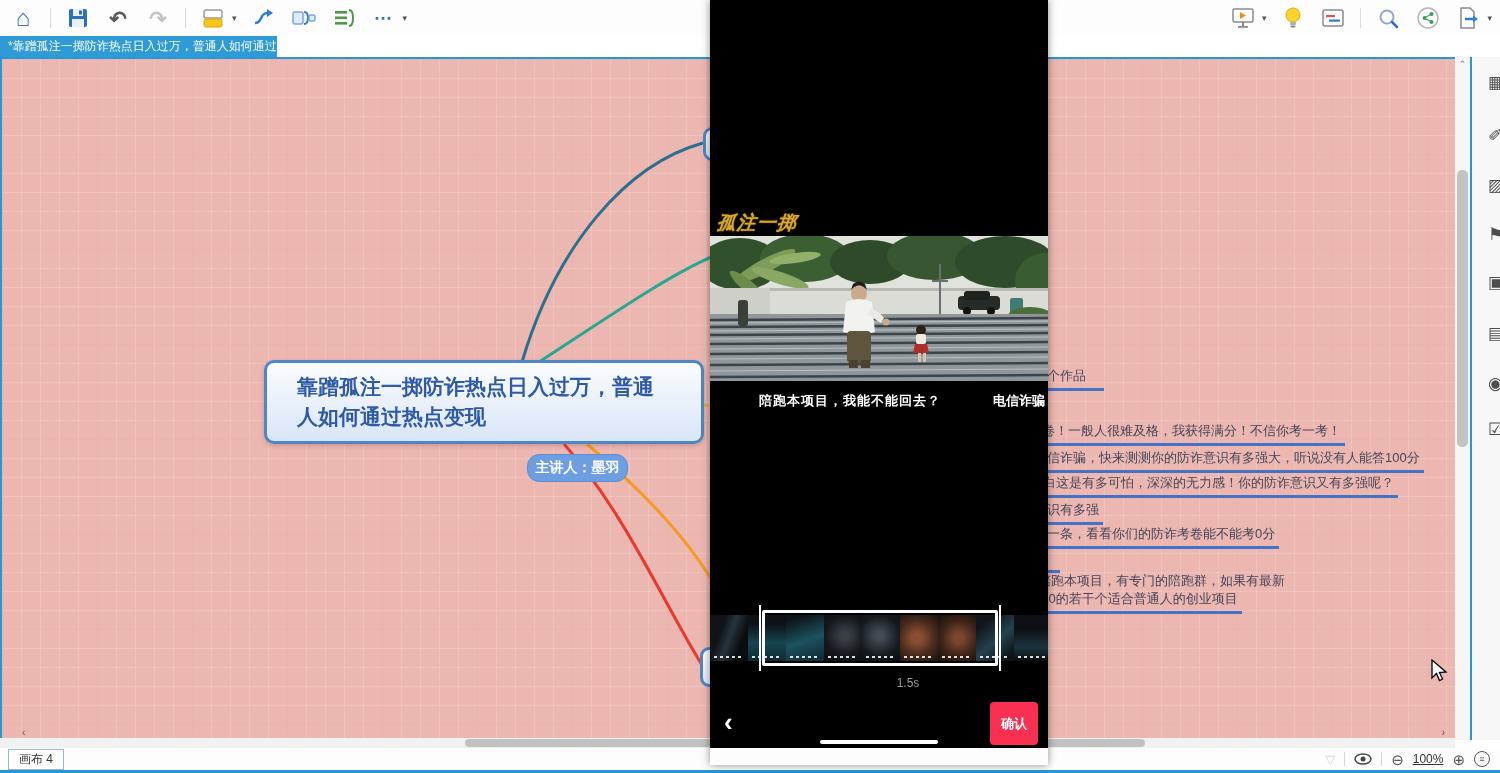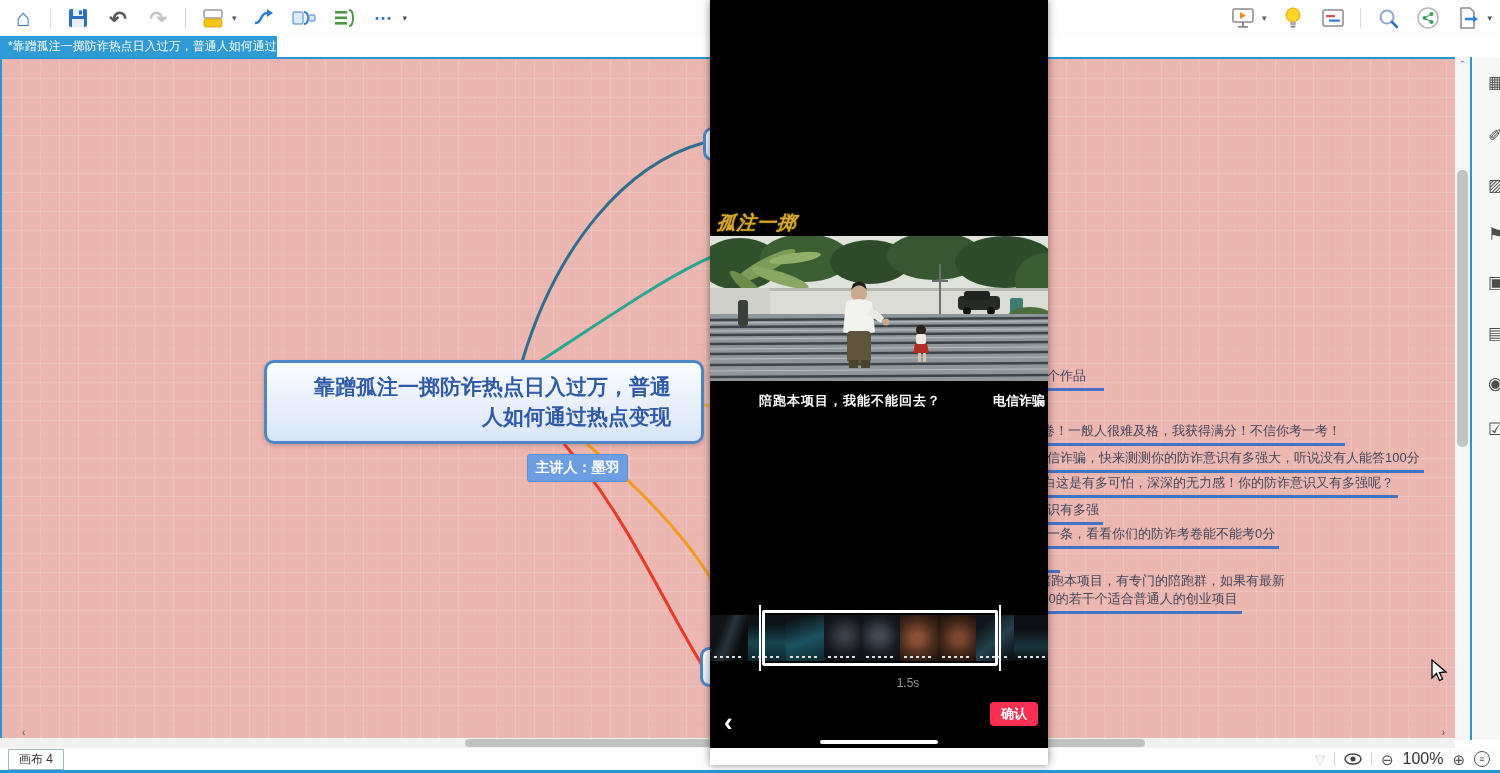--- a/index.html
+++ b/index.html
@@ -31,25 +31,25 @@
               linear-gradient(rgba(255,255,255,.16) 1px, transparent 1px),
               linear-gradient(90deg, rgba(255,255,255,.16) 1px, transparent 1px),
               linear-gradient(rgba(150,75,70,.14) 1px, transparent 1px),
               linear-gradient(90deg, rgba(150,75,70,.14) 1px, transparent 1px);
             background-size:19px 19px,19px 19px,95px 95px,95px 95px;
             border-top:2px solid #2796d4; border-left:2px solid #2796d4; overflow:hidden; }
   .curves { position:absolute; inset:0; width:1455px; height:683px; }
 
   .central-topic { position:absolute; left:262px; top:301px; width:440px; height:84px;
                    background:linear-gradient(#fafcff,#d9e5f6); border:3px solid #4f86c6; border-radius:10px;
-                   display:flex; align-items:center; justify-content:center; text-align:right;
+                   display:flex; align-items:center; justify-content:center; text-align:left;
                    color:#2e5aa8; font-size:21px; font-weight:bold; line-height:1.45; padding:4px 30px;
                    box-shadow:0 2px 4px rgba(90,60,60,.25); cursor:pointer; }
   .presenter { position:absolute; left:525px; top:395px; width:101px; height:28px; background:#6d9ee2;
-               border:1px solid #5c8ed6; border-radius:3px; color:#fff; font-size:14px; font-weight:bold;
+               border:1px solid #5c8ed6; border-radius:12px; color:#fff; font-size:14px; font-weight:bold;
                display:flex; align-items:center; justify-content:center; cursor:pointer; }
   .hidden-node { position:absolute; background:linear-gradient(#fdfeff,#e3ecf8); border:3px solid #4f86c6; border-radius:9px; }
   .hn-top { left:701px; top:68px; width:52px; height:34px; }
   .hn-bottom { left:698px; top:588px; width:54px; height:40px; }
 
   .ft { position:absolute; color:#44455a; font-size:13px; white-space:nowrap; border-bottom:3px solid #4472c4;
         padding:0 4px 3px 2px; cursor:pointer; }
   .ft1 { left:1030px; top:308px; min-width:72px; }
   .ft2 { left:1012px; top:363px; }
   .ft3 { left:1030px; top:390px; }
@@ -73,21 +73,21 @@
   
   .hscroll { position:absolute; left:0; top:738px; width:1455px; height:10px; background:#f1f1f1; }
   .hscroll .arrow { position:absolute; top:-11px; font-size:10px; color:#555; }
   .hscroll .thumb { position:absolute; left:465px; top:1px; width:680px; height:8px; background:#c1c1c1; border-radius:4px; }
   .statusbar { position:absolute; left:0; top:748px; width:1500px; height:25px; background:#fdfdfd;
                border-bottom:3px solid #2796d4; display:flex; align-items:center; }
   .sheet-tab { margin-left:8px; height:21px; border:1px solid #9db6c8; background:#fff; font-size:12px; color:#333;
                display:flex; align-items:center; padding:0 10px; cursor:pointer; }
   .sb-right { position:absolute; right:10px; display:flex; align-items:center; gap:9px; height:25px; }
   .sb-divider { width:1px; height:14px; background:#d5d5d5; }
-  .zoom-label { font-size:16px; color:#333; }
+  .zoom-label { font-size:12px; color:#333;text-decoration:underline; }
   .circle-glyph { font-size:15px; color:#555; cursor:pointer; line-height:1; }
   .funnel { color:#d9cfd0; font-size:13px; }
 
   
   .phone { position:absolute; left:710px; top:0; width:338px; height:765px; z-index:50;
            box-shadow:0 0 8px rgba(0,0,0,.45); }
   .phone-titlebar { height:17px; background:#fff; display:flex; align-items:center; font-size:11px; color:#222;
                     padding:0 6px; gap:6px; }
   .phone-app-icon { width:11px; height:9px; background:linear-gradient(#0d8a6a,#0a6e55); border-radius:1px; border-top:2px solid #333; }
   .win-controls { margin-left:auto; display:flex; gap:14px; color:#444; font-size:11px; }
@@ -116,21 +116,21 @@
   .c7 { background:radial-gradient(circle at 55% 50%, #7a462e 15%, #3f2519 55%, #150f0b 100%); }
   .c8 { background:linear-gradient(140deg,#10161b 20%,#24424e 55%,#0d1317 90%); }
   .c9 { background:linear-gradient(180deg,#0c1014 30%,#1b333d 70%,#0a0d10 100%); }
   .trim-box { position:absolute; left:52px; top:610px; width:236px; height:56px; border:3px solid #fff; border-radius:2px; }
   .trim-box::before, .trim-box::after { content:""; position:absolute; top:-8px; width:2px; height:66px; background:#fff; }
   .trim-box::before { left:-6px; } .trim-box::after { right:-6px; }
   .clip-duration { position:absolute; left:0; top:676px; width:396px; text-align:center; color:#9a9a9a; font-size:12px; }
 
   .phone-bottombar { position:absolute; left:0; top:700px; width:338px; height:48px; }
   .back-btn { position:absolute; left:14px; top:6px; color:#fff; font-size:26px; font-weight:bold; cursor:pointer; line-height:32px; }
-  .confirm-btn { position:absolute; right:10px; top:2px; width:48px; height:24px; background:#f93051; border:none;
+  .confirm-btn { position:absolute; right:10px; top:2px; width:48px; height:43px; background:#f93051; border:none;
                  border-radius:4px; color:#fff; font-size:13px; font-weight:bold; cursor:pointer;
                  font-family:"Liberation Sans", sans-serif; }
   .home-indicator { position:absolute; left:110px; top:40px; width:118px; height:4px; background:#fff; border-radius:2px; }
 </style>
 </head>
 <body>
 
 <div class="app">
 
   <div class="toolbar">

